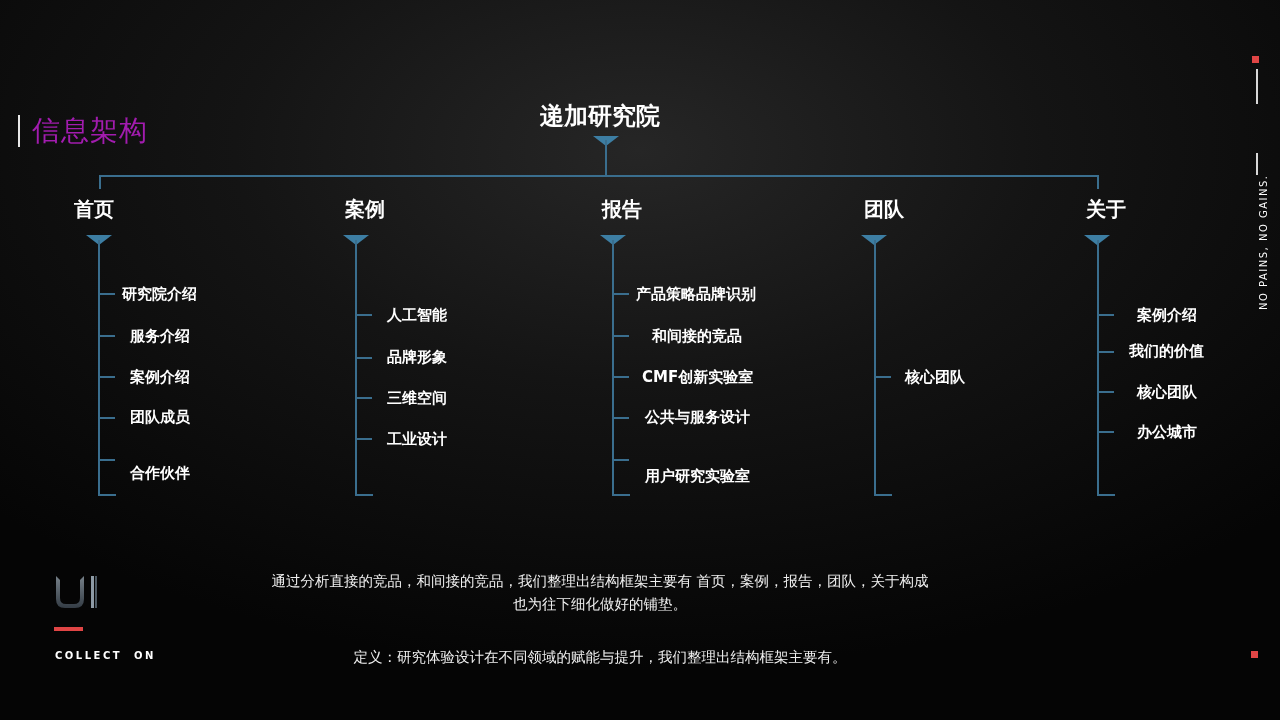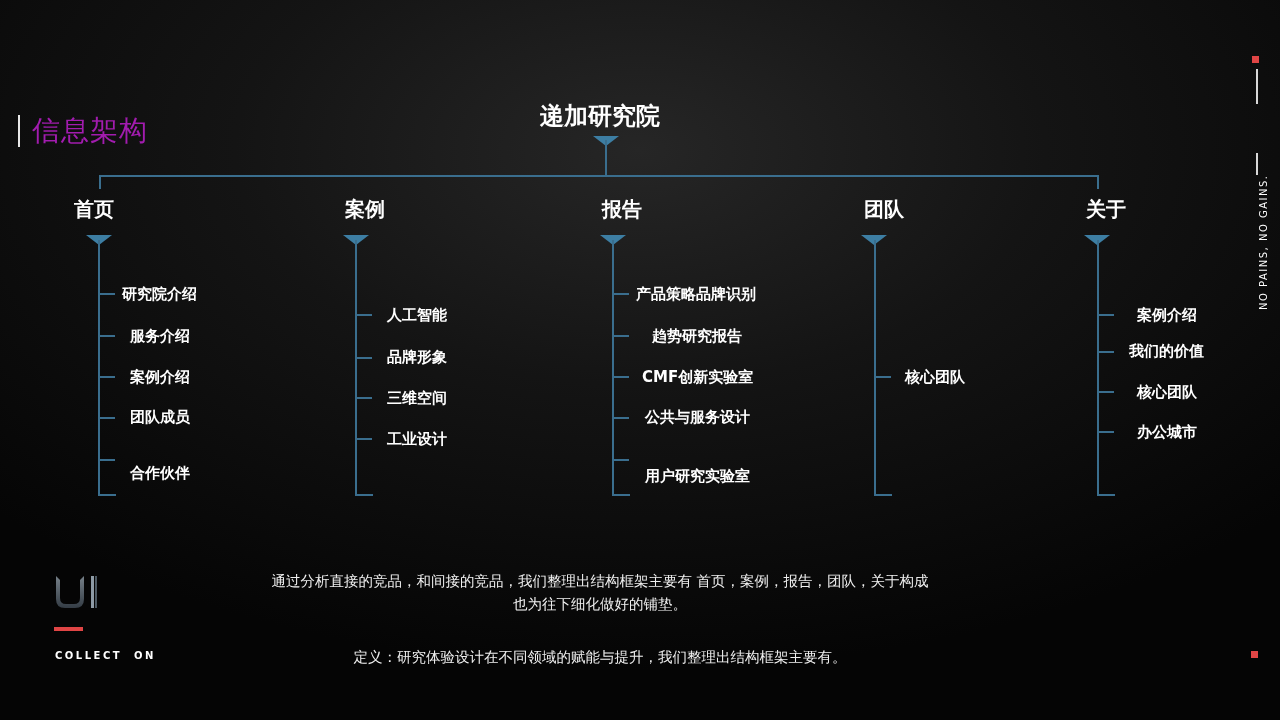--- a/index.html
+++ b/index.html
@@ -80,21 +80,21 @@
 </div>
 
 <div>
   <div class="cat-label" style="left:602px; top:196px;">报告</div>
   <div class="tri" style="left:600px; top:235px;"></div>
   <div class="line" style="left:612px; top:240px; width:2px; height:256px;"></div>
   <div class="line" style="left:612px; top:494px; width:18px; height:2px;"></div>
   <div class="line" style="left:613px; top:293px; width:16px; height:2px;"></div>
   <div class="item" style="left:636px; top:285px;">产品策略品牌识别</div>
   <div class="line" style="left:613px; top:335px; width:16px; height:2px;"></div>
-  <div class="item" style="left:652px; top:327px;">趋势研究报告</div>
+  <div class="item" style="left:652px; top:327px;">和间接的竞品</div>
   <div class="line" style="left:613px; top:376px; width:16px; height:2px;"></div>
   <div class="item" style="left:642px; top:368px;">CMF创新实验室</div>
   <div class="line" style="left:613px; top:417px; width:16px; height:2px;"></div>
   <div class="item" style="left:645px; top:408px;">公共与服务设计</div>
   <div class="line" style="left:613px; top:459px; width:16px; height:2px;"></div>
   <div class="item" style="left:645px; top:467px;">用户研究实验室</div>
 </div>
 
 <div>
   <div class="cat-label" style="left:864px; top:196px;">团队</div>

